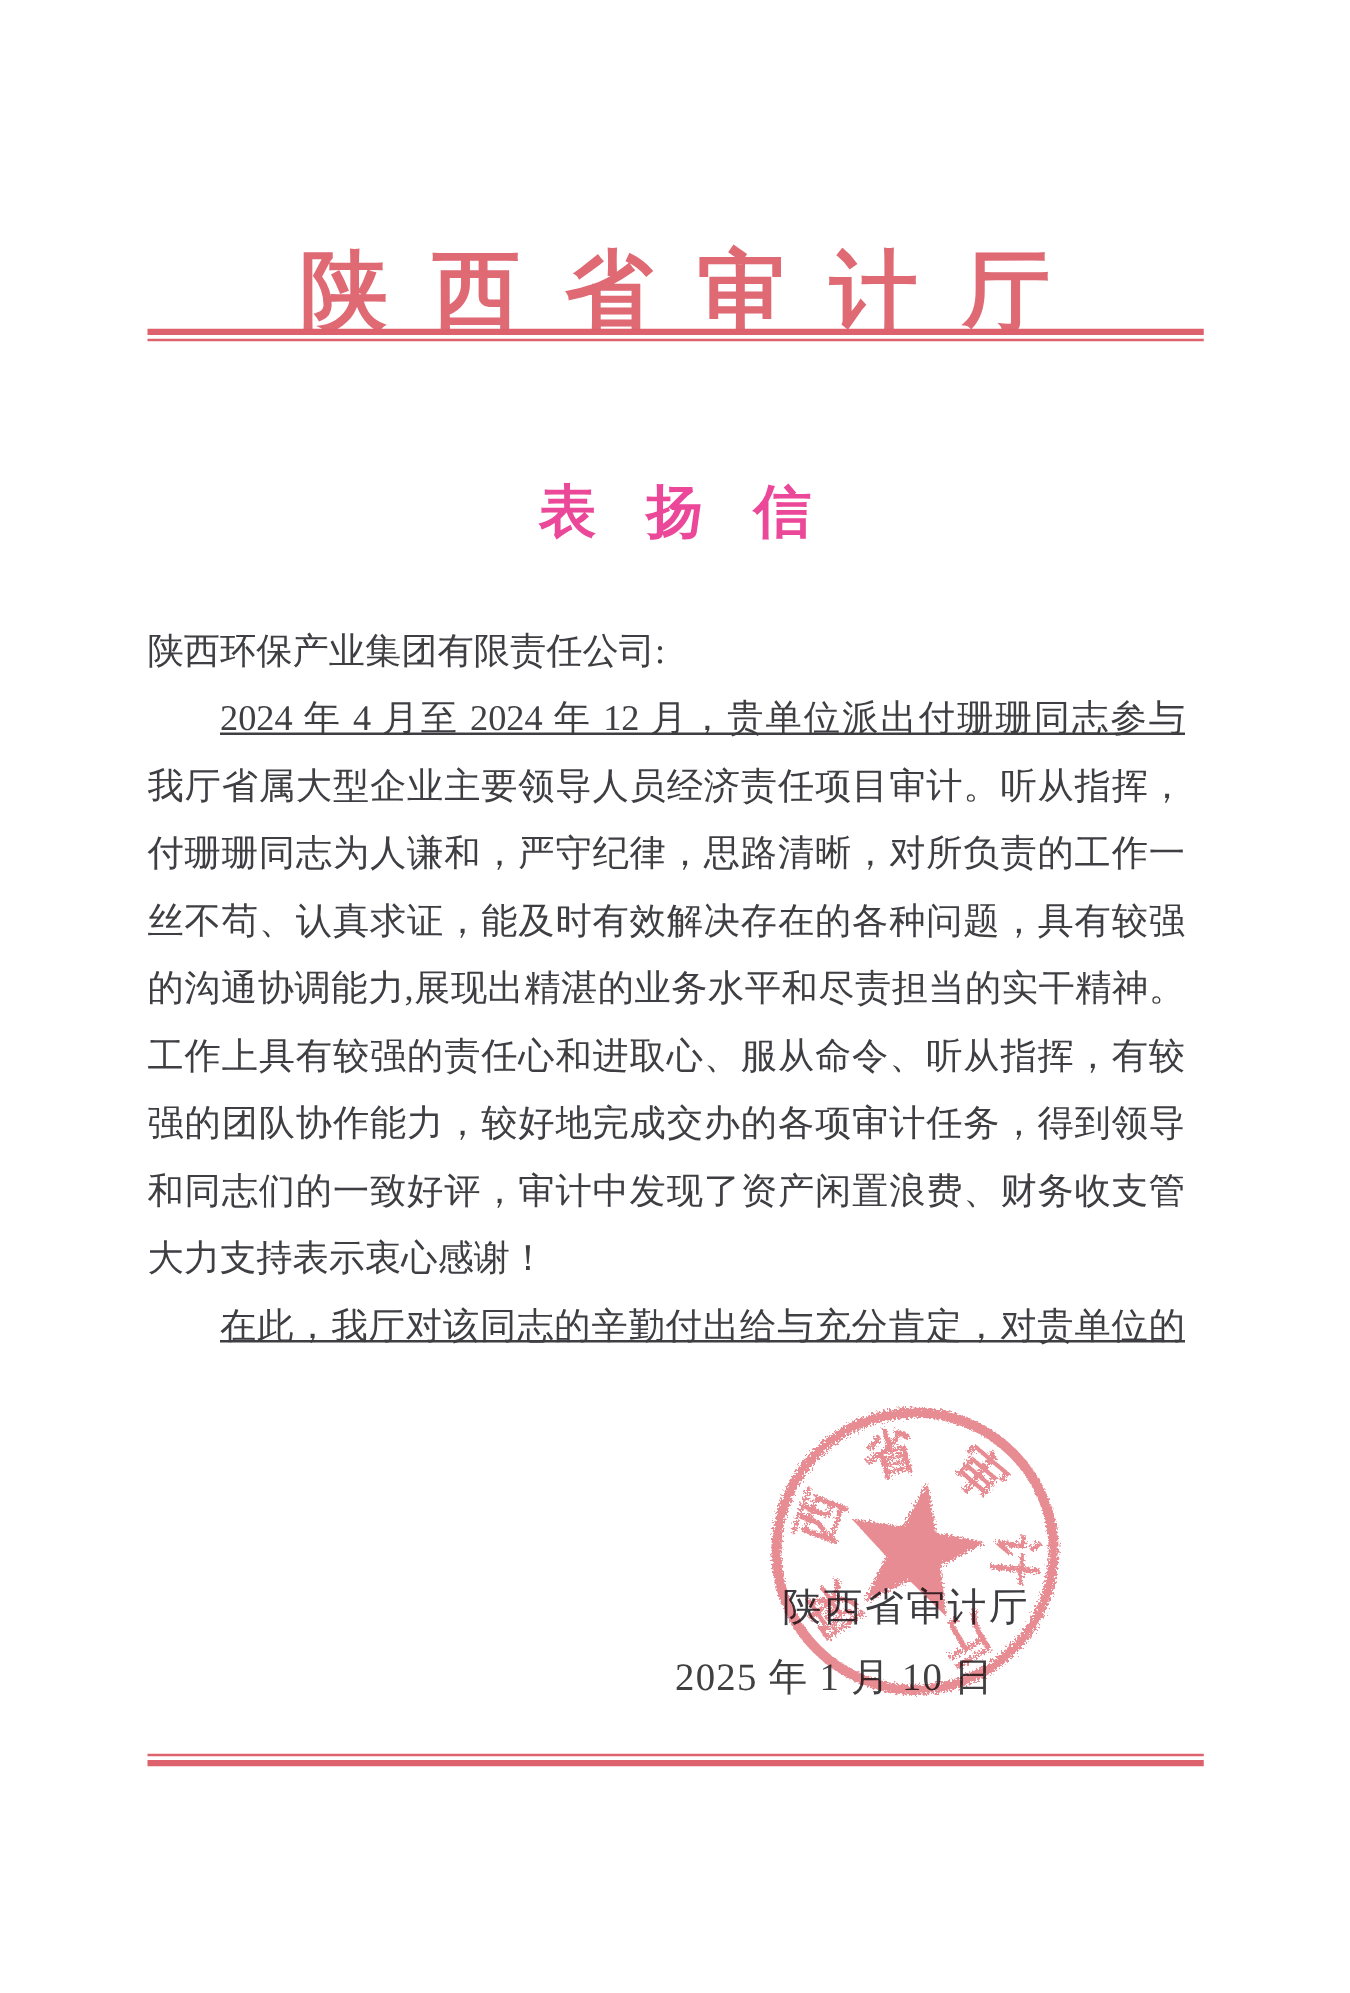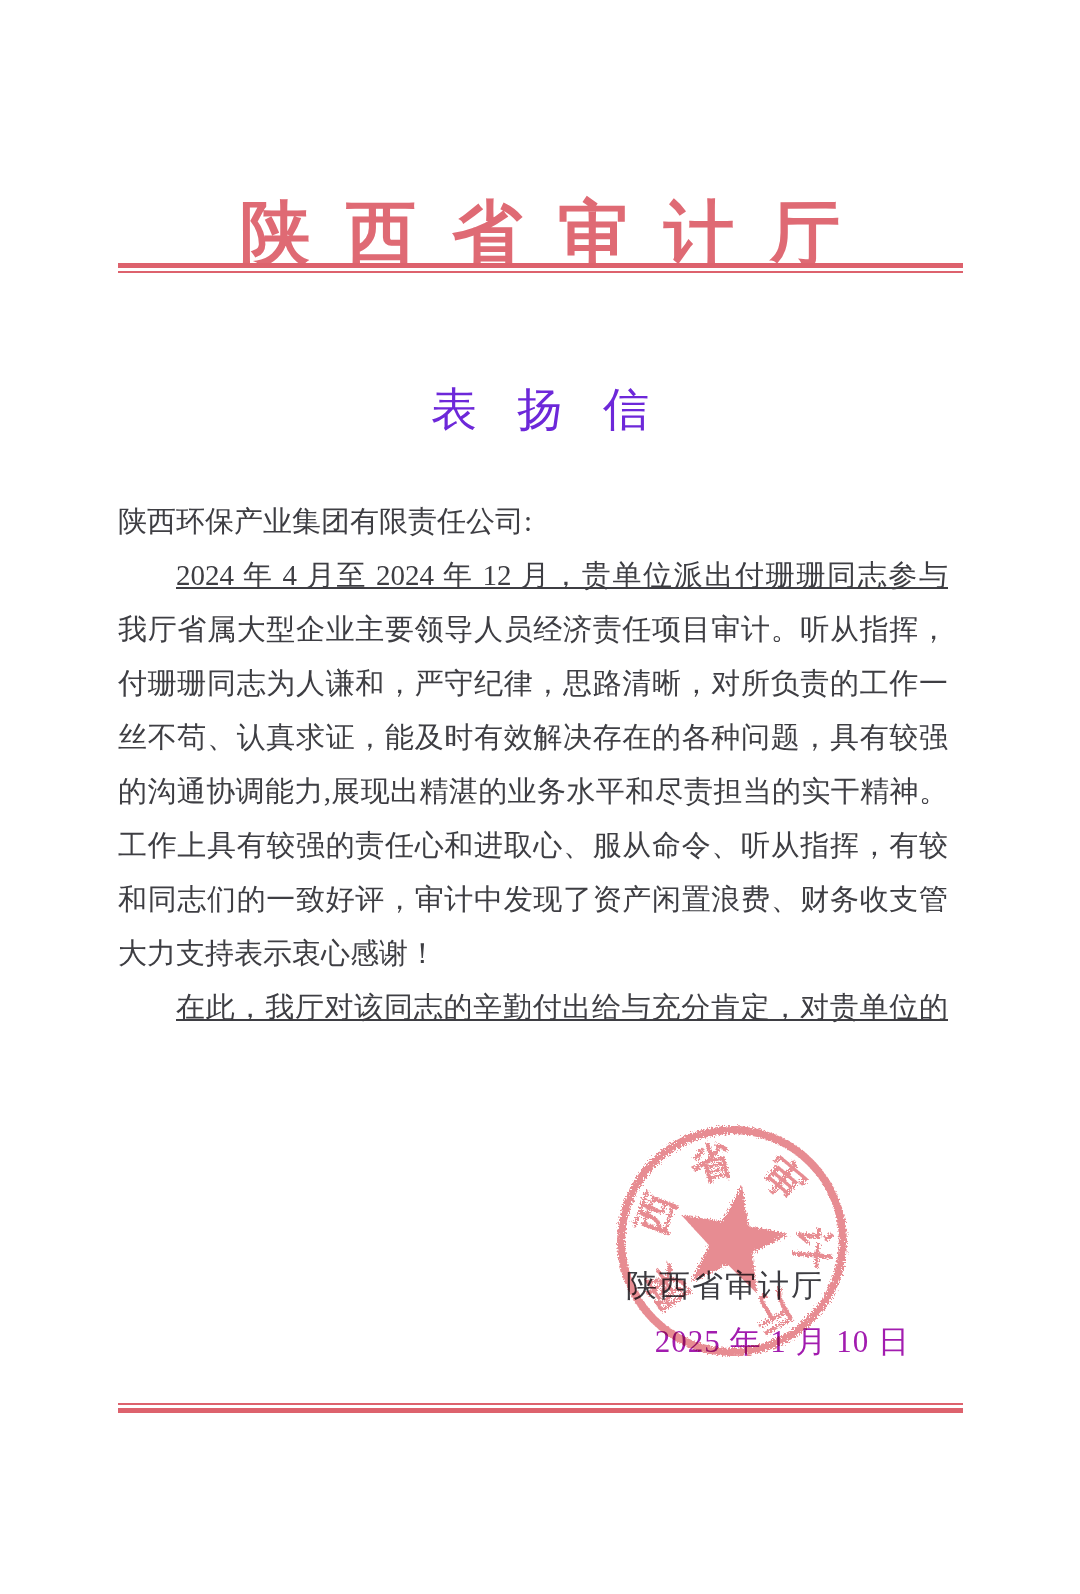--- a/index.html
+++ b/index.html
@@ -31,22 +31,22 @@
   .rule-top .thin  { height: 2px; }
   .rule-bottom { top: 1376px; }
   .rule-bottom .thin  { height: 2px; margin-bottom: 3px; }
   .rule-bottom .thick { height: 5px; }
   .thick, .thin { width: 100%; }
 
   
   .letter-title {
     position: absolute; top: 352px; left: 0; width: 100%;
     text-align: center;
-    font-size: 46px; font-weight: normal;
-    color: #6d28d9;
+    font-size: 46px; font-weight: bold;
+    color: #ec4899;
     letter-spacing: 40px; text-indent: 40px;
     white-space: nowrap;
   }
 
   
   .body-text {
     position: absolute; left: 118px; top: 467px; width: 830px;
     font-size: 29px; color: #3e3e43;
   }
   .line {
@@ -63,22 +63,22 @@
 
   
   .signature {
     position: absolute; top: 1238px; left: 540px; width: 370px;
     text-align: center;
     font-size: 31px; color: #3c3c41;
     letter-spacing: 2px;
   }
   .date-line {
     position: absolute; top: 1294px; left: 540px; width: 370px;
-    text-align: right;
-    font-size: 31px; color: #a21caf;
+    text-align: left;
+    font-size: 31px; color: #404040;
     letter-spacing: 1px;
   }
 
   
   .seal {
     position: absolute; left: 611px; top: 1093px;
     width: 242px; height: 242px;
     mix-blend-mode: multiply;
     opacity: 0.82;
     pointer-events: none;
@@ -111,20 +111,21 @@
       <div class="line just">我厅省属大型企业主要领导人员经济责任项目审计。听从指挥，</div>
 
       <div class="line just">付珊珊同志为人谦和，严守纪律，思路清晰，对所负责的工作一</div>
 
       <div class="line just">丝不苟、认真求证，能及时有效解决存在的各种问题，具有较强</div>
 
       <div class="line just">的沟通协调能力,展现出精湛的业务水平和尽责担当的实干精神。</div>
 
       <div class="line just">工作上具有较强的责任心和进取心、服从命令、听从指挥，有较</div>
 
+      <div class="line just">强的团队协作能力，较好地完成交办的各项审计任务，得到领导</div>
 
       <div class="line just">和同志们的一致好评，审计中发现了资产闲置浪费、财务收支管</div>
 
 
       <div class="line">大力支持表示衷心感谢！</div>
 
       <div class="line ind just">在此，我厅对该同志的辛勤付出给与充分肯定，对贵单位的</div>
     </div>
 
   <div class="signature">陕西省审计厅</div>

